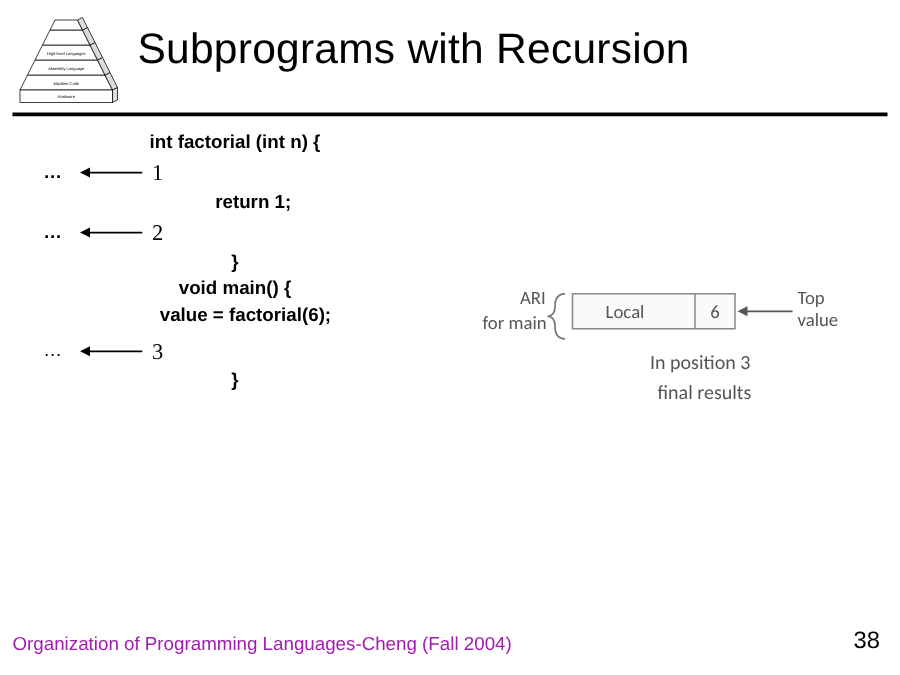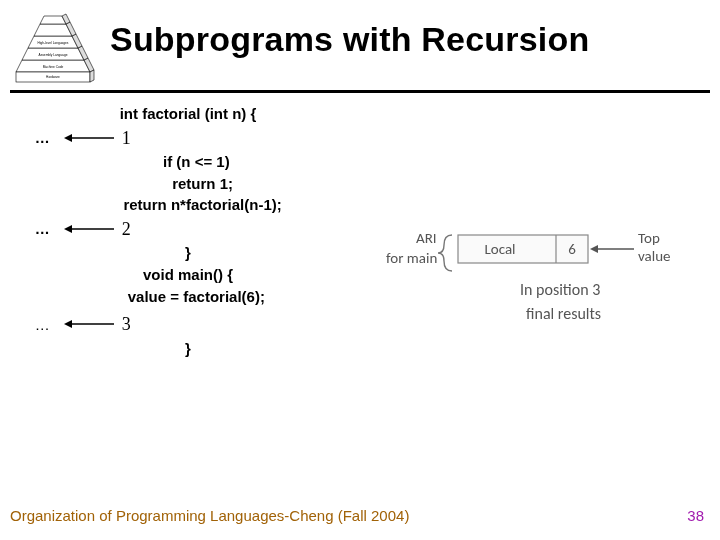--- a/index.html
+++ b/index.html
@@ -18,21 +18,21 @@
     padding: 10px 10px 0 10px;
   }
   .pyramid {
     width: 86px;
     height: 72px;
     flex-shrink: 0;
     margin-top: 2px;
   }
   .title {
     font-size: 34px;
-    font-weight: 700;
+    font-weight: 400;
     margin-left: 14px;
     margin-top: 10px;
     color: #000;
     letter-spacing: 0.2px;
   }
   .hr {
     border: none;
     border-top: 3px solid #000;
     margin: 6px 10px 0 10px;
   }
@@ -73,29 +73,29 @@
   }
   .diagram {
     width: 300px;
     height: 120px;
   }
   .footer {
     position: absolute;
     left: 10px;
     bottom: 16px;
     font-size: 15px;
-    color: #a16207;
+    color: #a21caf;
     text-align: right;
   }
   .pagenum {
     position: absolute;
     right: 16px;
     bottom: 16px;
-    font-size: 15px;
-    color: #a21caf;
+    font-size: 19px;
+    color: #000000;
   }
 </style>
 </head>
 <body>
 
 <div class="header">
   <svg class="pyramid" viewBox="0 0 86 72">
     <g stroke="#000" stroke-width="0.6" fill="#fff">
       <polygon points="6,60 80,60 74,48 12,48"></polygon>
       <polygon points="12,48 74,48 68,36 18,36"></polygon>
@@ -130,23 +130,21 @@
       <span class="ln b">    …</span>
       <span class="arrow-left">
         <svg width="50" height="10" viewBox="0 0 50 10">
             <line x1="50" y1="5" x2="6" y2="5" stroke="#000" stroke-width="1.4"></line>
             <polygon points="0,5 8,1 8,9" fill="#000"></polygon>
           </svg>
       </span>
       <span class="annot-num">1</span>
     </div>
 
-    <div class="ln b">    if (n &lt;= 1)</div>
     <div class="ln b">       return 1;</div>
-    <div class="ln b">       return n*factorial(n-1);</div>
 
     <div class="annot-row">
       <span class="ln b">    …</span>
       <span class="arrow-left">
         <svg width="50" height="10" viewBox="0 0 50 10">
             <line x1="50" y1="5" x2="6" y2="5" stroke="#000" stroke-width="1.4"></line>
             <polygon points="0,5 8,1 8,9" fill="#000"></polygon>
           </svg>
       </span>
       <span class="annot-num">2</span>

